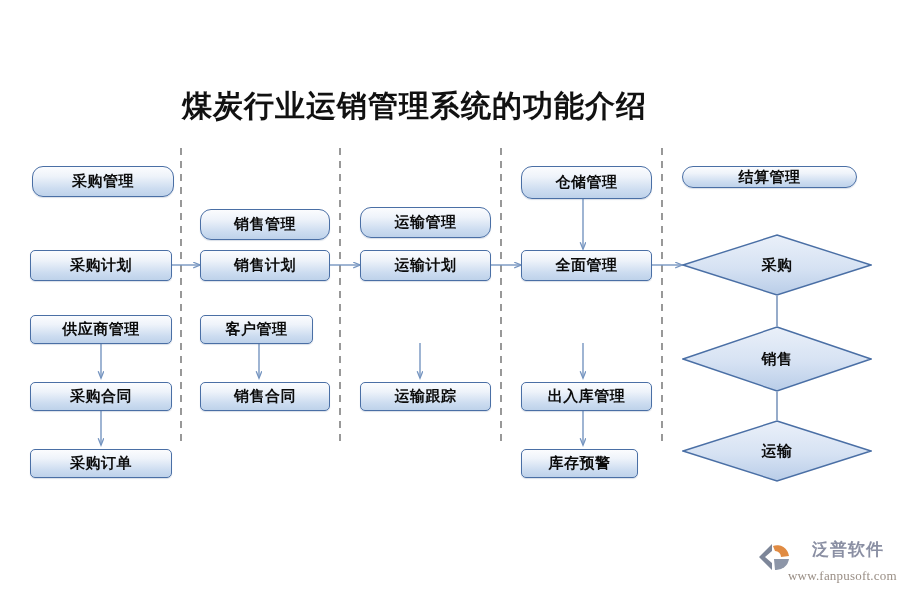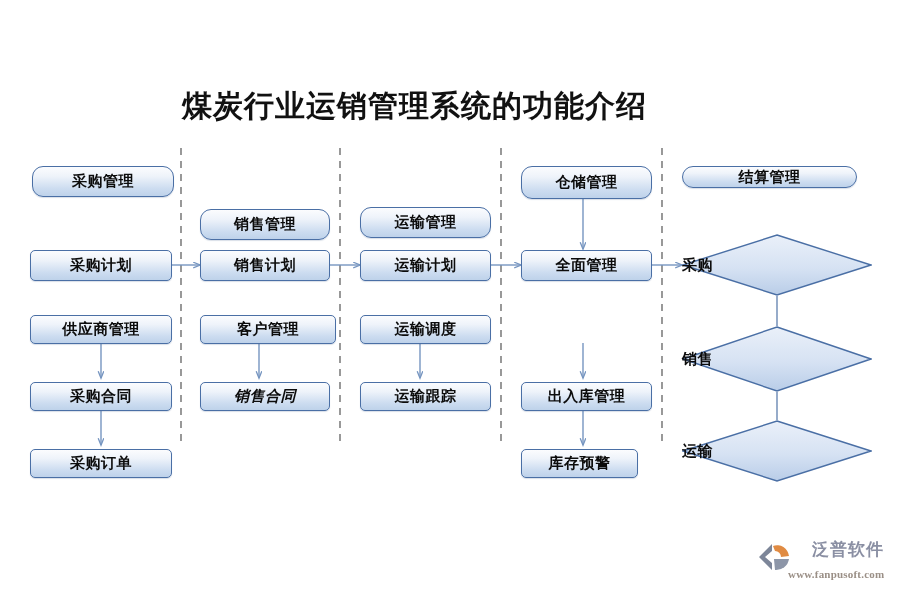--- a/index.html
+++ b/index.html
@@ -42,21 +42,21 @@
     white-space:nowrap;
     letter-spacing:.5px;
   }
   .node.header{
     border-radius:11px;
   }
 
   
   .diamond{
     position:absolute;
-    display:flex;align-items:center;
+    display:flex;align-items:center;justify-content:center;
   }
   .diamond svg{position:absolute;left:0;top:0;}
   .diamond .dlabel{
     position:relative;
     font-size:15px;
     font-weight:bold;
     color:#0c0c0c;
     letter-spacing:.5px;
     white-space:nowrap;
   }
@@ -71,23 +71,23 @@
   .logo .brand{
     position:absolute;left:40px;top:0px;
     font-size:17px;font-weight:bold;
     color:#8a8fa3;
     letter-spacing:1px;
     white-space:nowrap;
     margin-left:16px;
   }
   .logo .url{
     position:absolute;left:32px;top:30px;
-    font-size:11px;
+    font-size:13px;
     font-family:"Liberation Serif","DejaVu Serif",serif;
-    font-weight:bold;
+    font-weight:normal;
     color:#9a8f86;
     letter-spacing:.2px;
     white-space:nowrap;
   }
 </style>
 </head>
 <body>
 
 <div id="stage">
 
@@ -134,26 +134,25 @@
   </svg>
 
   <div class="node header" style="left:32px;top:166px;width:142px;height:31px;">采购管理</div>
   <div class="node" style="left:30px;top:250px;width:142px;height:31px;">采购计划</div>
   <div class="node" style="left:30px;top:315px;width:142px;height:29px;">供应商管理</div>
   <div class="node" style="left:30px;top:382px;width:142px;height:29px;">采购合同</div>
   <div class="node" style="left:30px;top:449px;width:142px;height:29px;">采购订单</div>
 
   <div class="node header" style="left:200px;top:166px;width:130px;height:31px;margin-top:43px;">销售管理</div>
   <div class="node" style="left:200px;top:250px;width:130px;height:31px;">销售计划</div>
-  <div class="node" style="left:200px;top:315px;width:136px;height:29px;font-family:Liberation Mono, monospace;">客户管理</div>
-  <div class="node" style="left:200px;top:382px;width:130px;height:29px;font-style:italic;">销售合同</div>
+  <div class="node" style="left:200px;top:315px;width:113px;height:29px;font-family:Liberation Mono, monospace;">客户管理</div>
+  <div class="node" style="left:200px;top:382px;width:130px;height:29px;">销售合同</div>
 
   <div class="node header" style="left:360px;top:166px;width:131px;height:31px;margin-top:41px;">运输管理</div>
   <div class="node" style="left:360px;top:250px;width:131px;height:31px;">运输计划</div>
-  <div class="node" style="left:360px;top:315px;width:131px;height:29px;">运输调度</div>
   <div class="node" style="left:360px;top:382px;width:131px;height:29px;">运输跟踪</div>
 
   <div class="node header" style="left:521px;top:166px;width:131px;height:33px;">仓储管理</div>
   <div class="node" style="left:521px;top:250px;width:131px;height:31px;">全面管理</div>
   <div class="node" style="left:521px;top:382px;width:131px;height:29px;">出入库管理</div>
   <div class="node" style="left:521px;top:449px;width:117px;height:29px;">库存预警</div>
 
   <div class="node header" style="left:682px;top:166px;width:175px;height:22px;">结算管理</div>
 
   <div class="diamond" style="left:682px;top:234px;width:190px;height:62px;">

